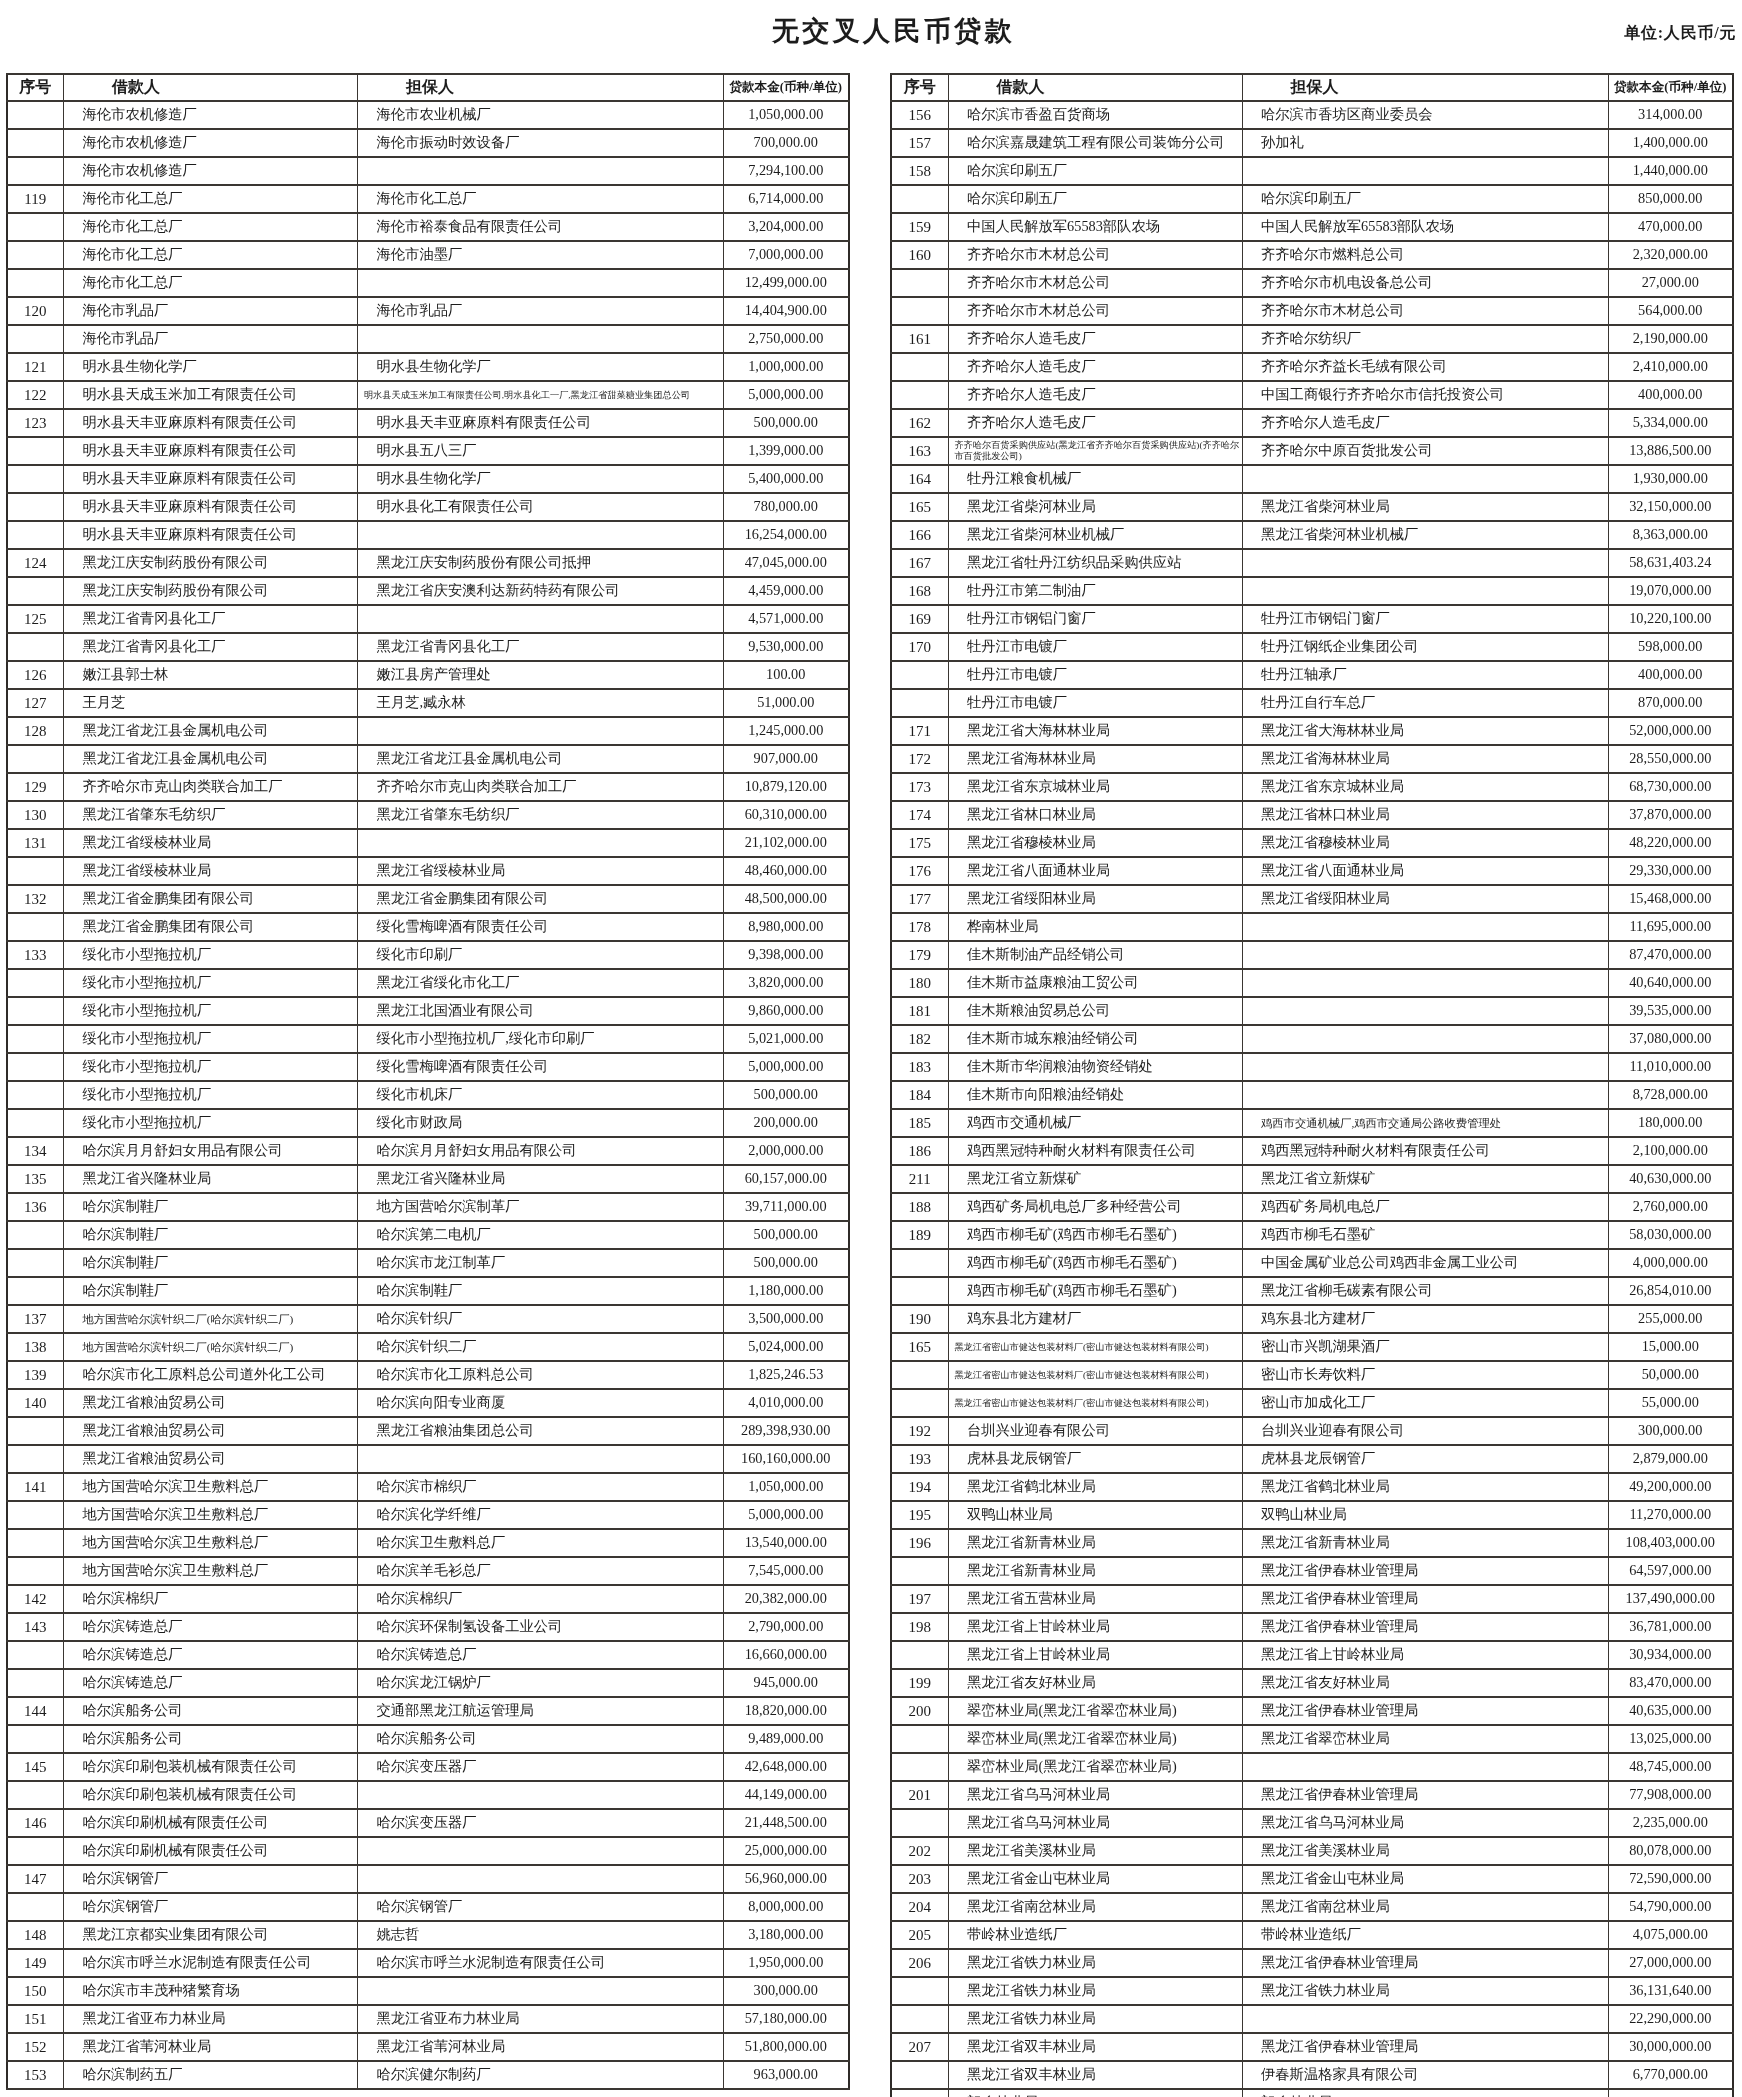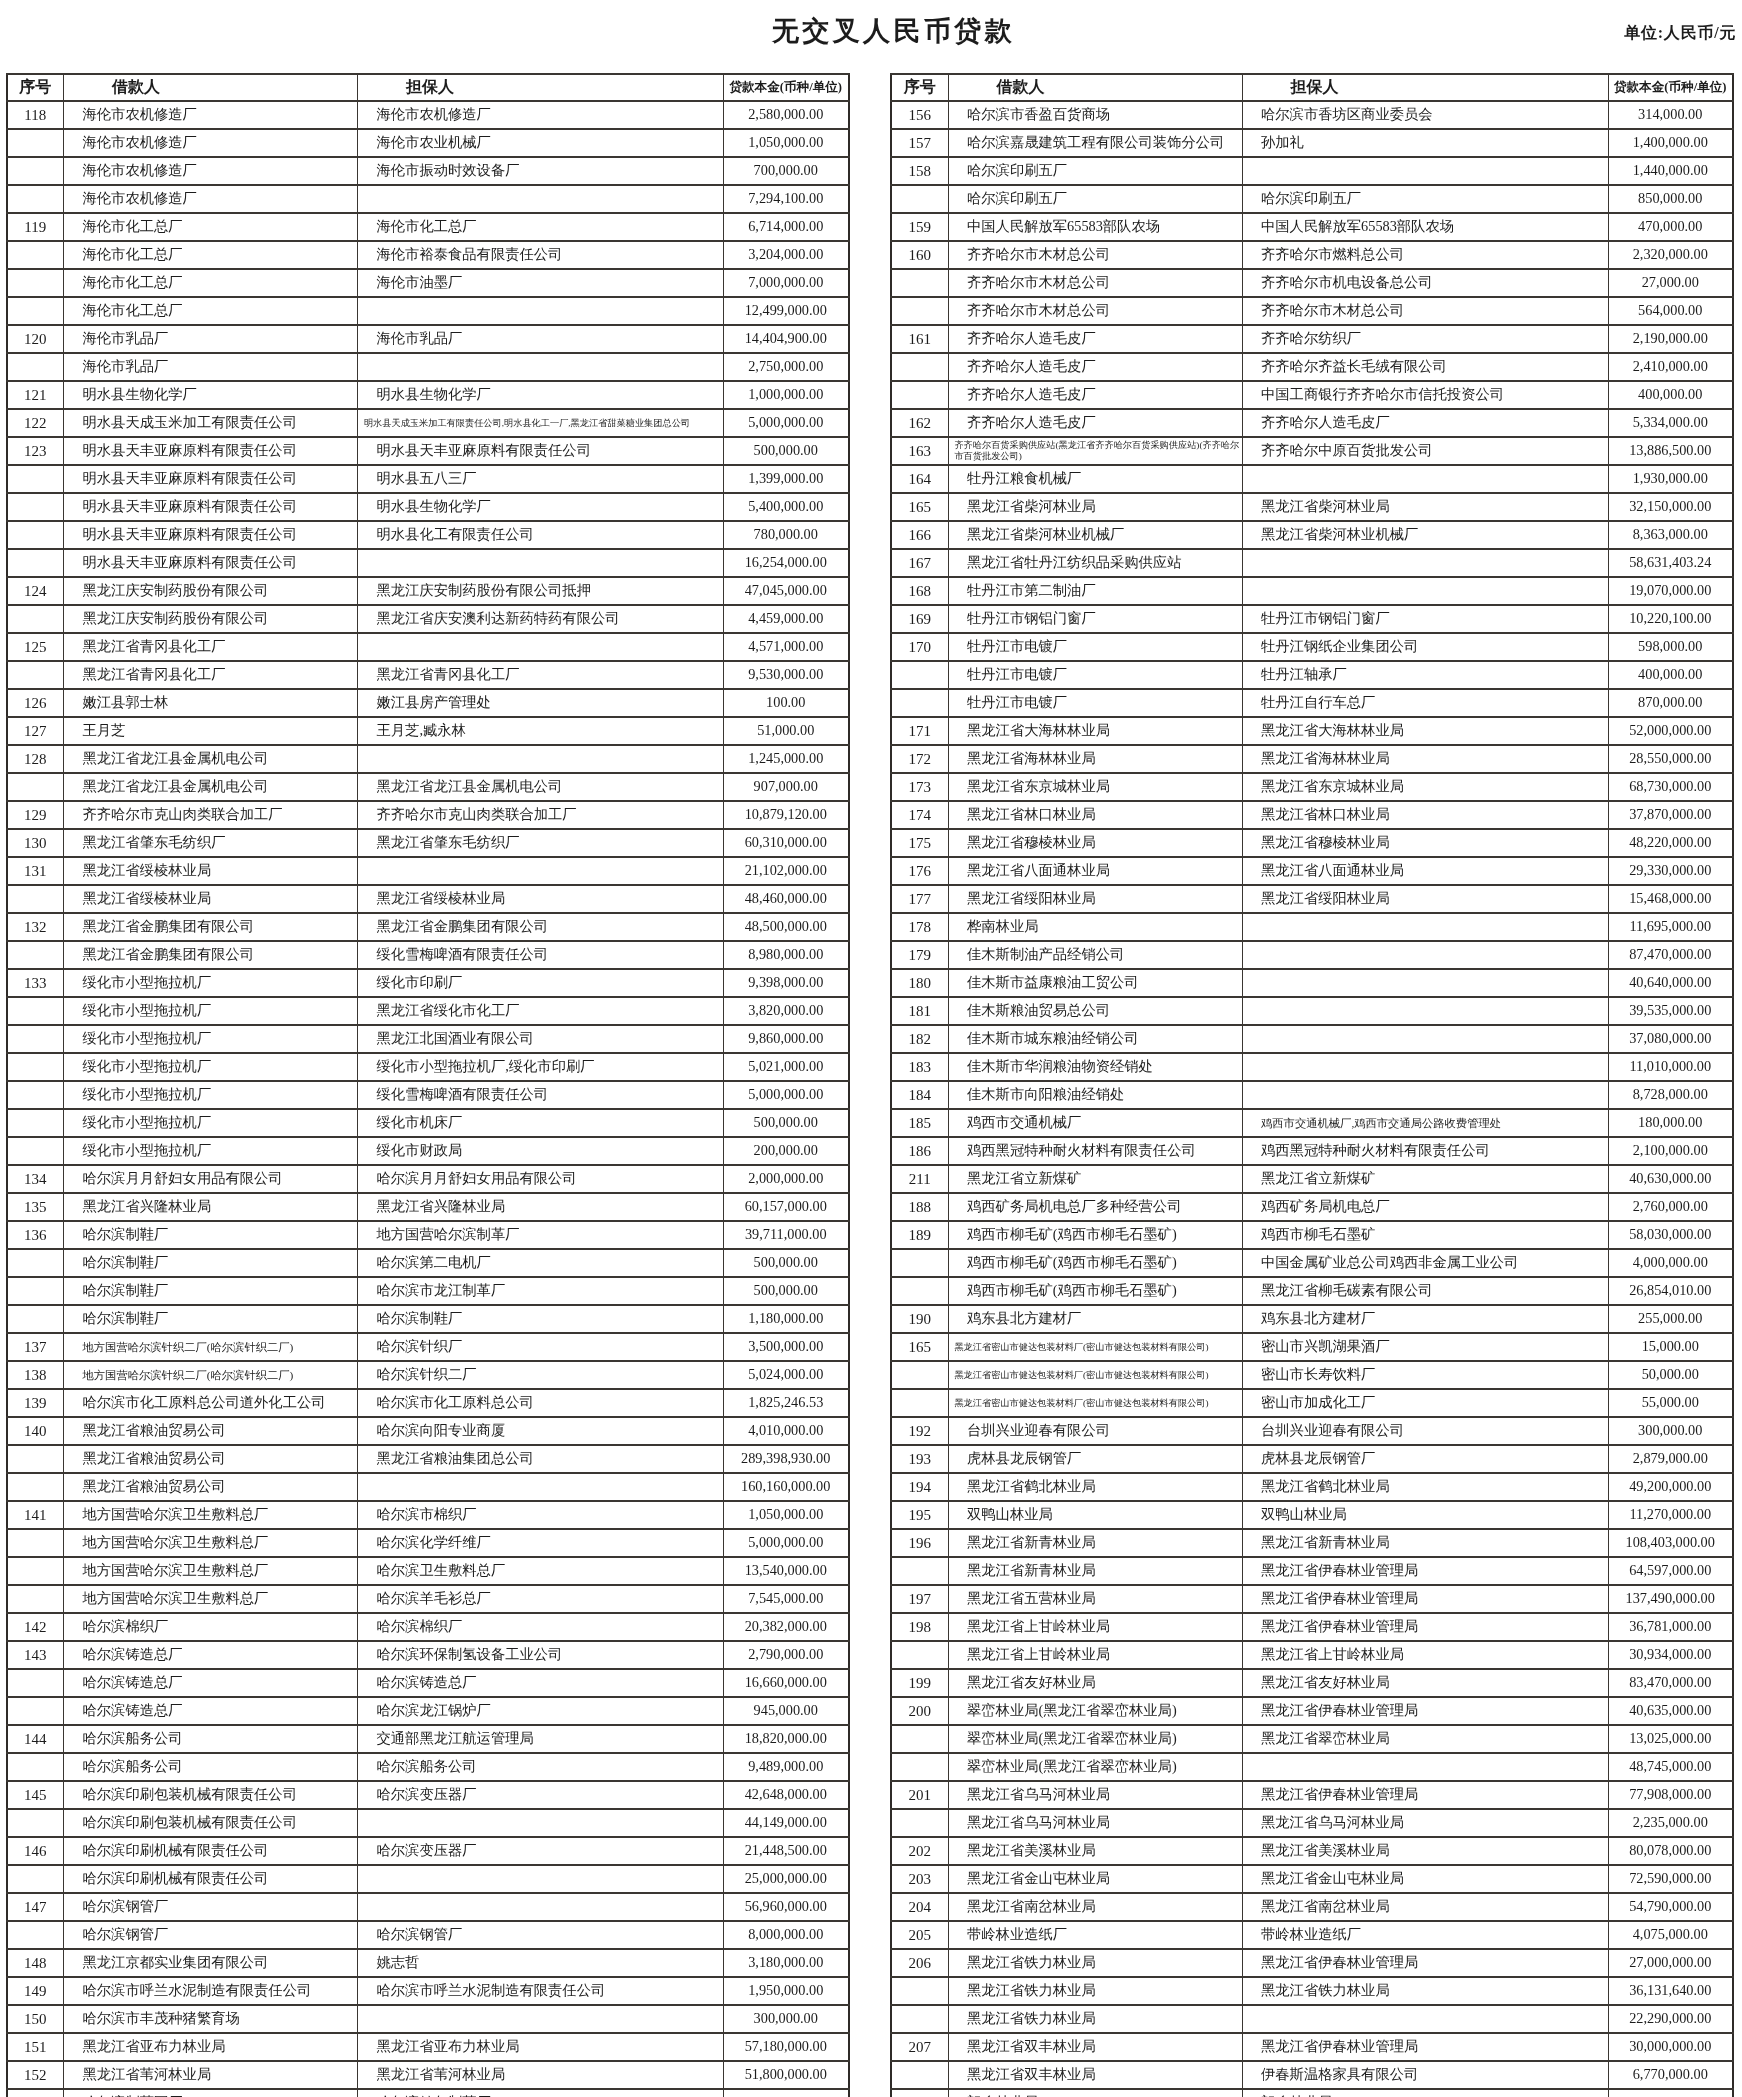--- a/index.html
+++ b/index.html
@@ -53,26 +53,20 @@
     <thead>
       <tr>
         <th class="seq">序号</th>
         <th>借款人</th>
         <th>担保人</th>
         <th class="amt">贷款本金(币种/单位)</th>
       </tr>
     </thead>
     <tbody>
         <tr>
-          <td class="seq">118</td>
-          <td>海伦市农机修造厂</td>
-          <td>海伦市农机修造厂</td>
-          <td class="amt">2,580,000.00</td>
-        </tr>
-        <tr>
           <td class="seq"></td>
           <td>海伦市农机修造厂</td>
           <td>海伦市农业机械厂</td>
           <td class="amt">1,050,000.00</td>
         </tr>
         <tr>
           <td class="seq"></td>
           <td>海伦市农机修造厂</td>
           <td>海伦市振动时效设备厂</td>
           <td class="amt">700,000.00</td>

